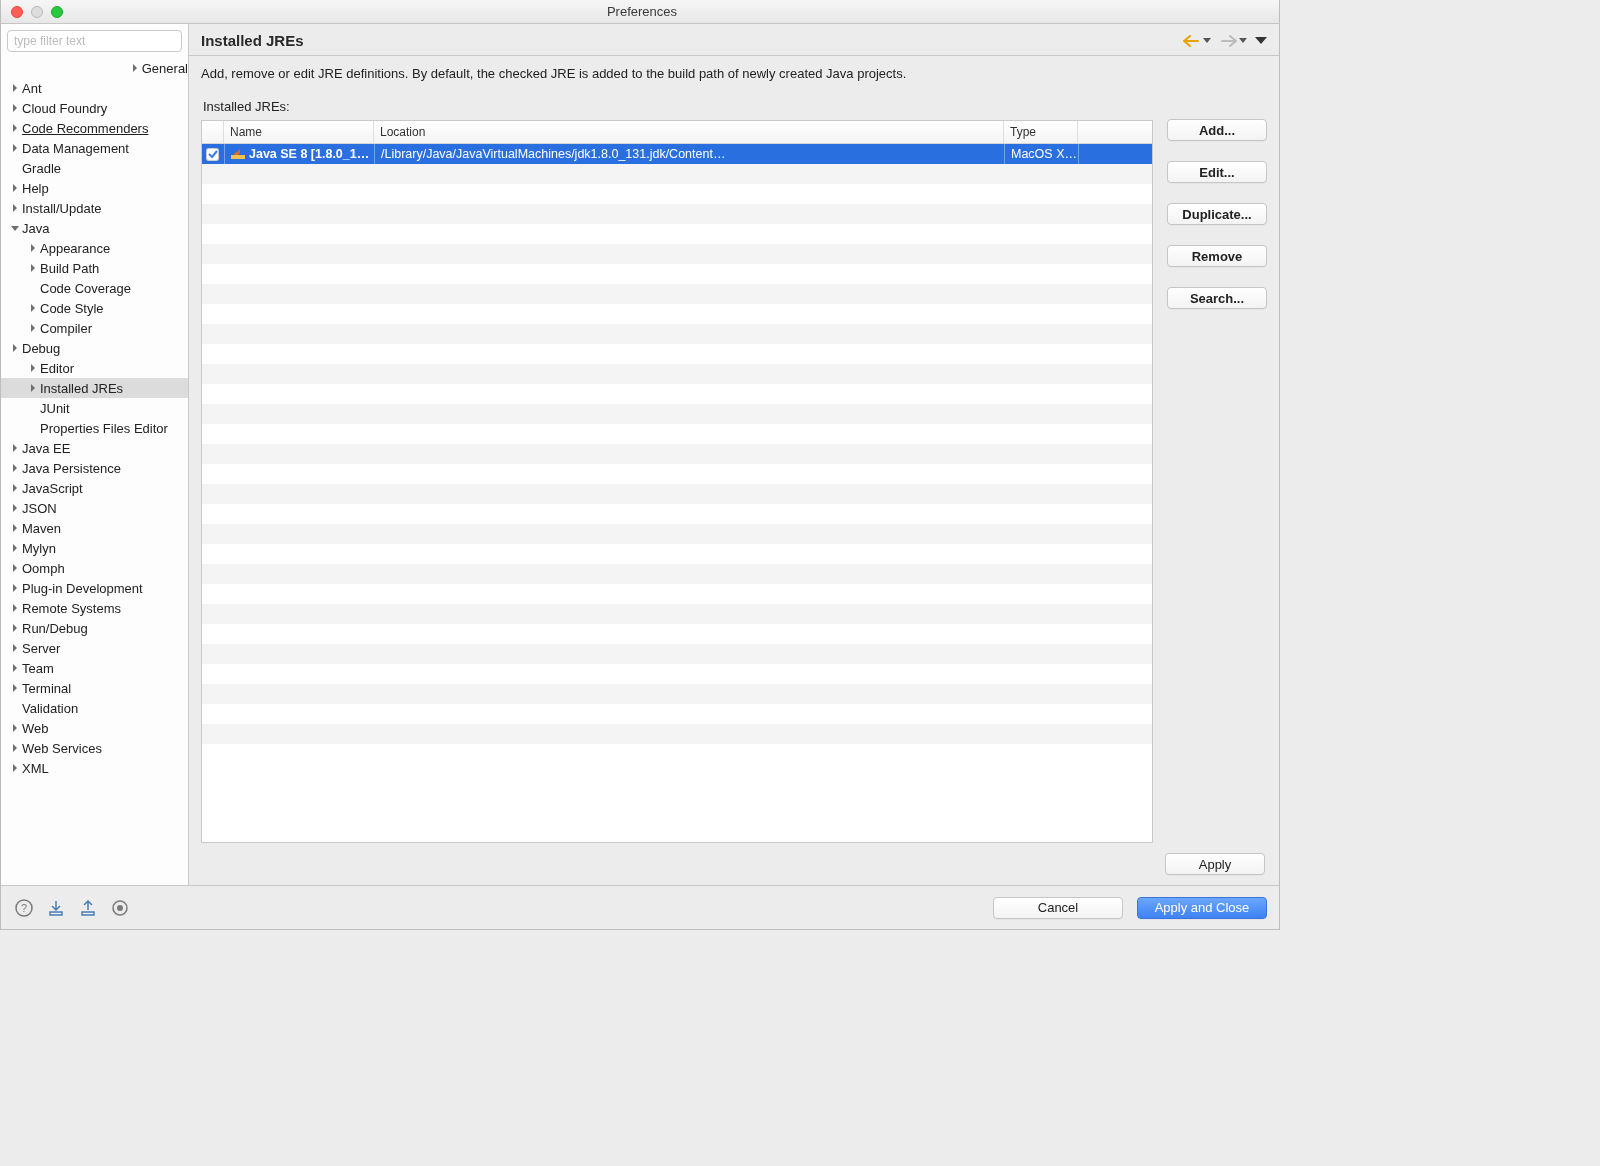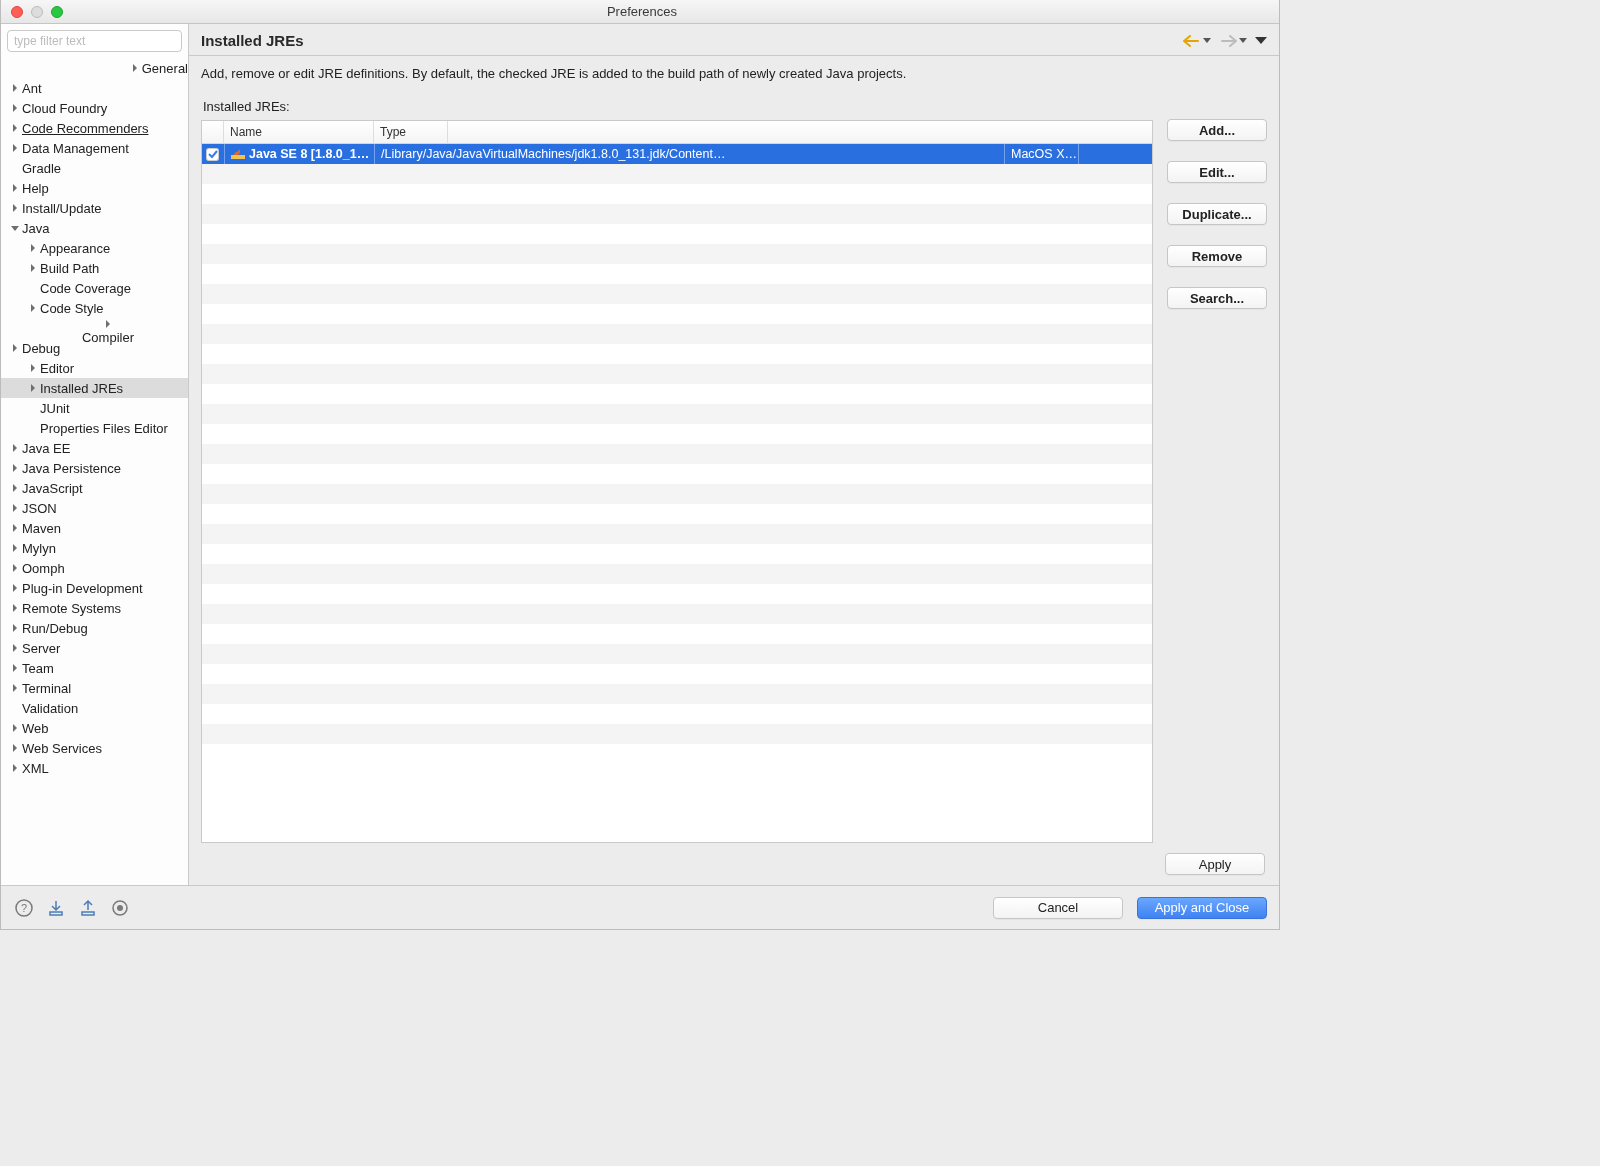--- a/index.html
+++ b/index.html
@@ -401,21 +401,21 @@
             <span class="tree-label">Code Coverage</span>
           </div>
           <div class="tree-item" style="padding-left: 26px;">
             <span class="tree-arrow">
               <svg width="8" height="8" viewBox="0 0 8 8">
                 <path d="M2 0 L6 4 L2 8 Z" fill="#6f6f6f"></path>
               </svg>
             </span>
             <span class="tree-label">Code Style</span>
           </div>
-          <div class="tree-item" style="padding-left: 26px; flex-direction: column;">
+          <div class="tree-item" style="padding-left: 26px;">
             <span class="tree-arrow">
               <svg width="8" height="8" viewBox="0 0 8 8">
                 <path d="M2 0 L6 4 L2 8 Z" fill="#6f6f6f"></path>
               </svg>
             </span>
             <span class="tree-label">Compiler</span>
           </div>
           <div class="tree-item" style="padding-left: 8px;">
             <span class="tree-arrow">
               <svg width="8" height="8" viewBox="0 0 8 8">
@@ -607,20 +607,21 @@
 
       <div class="main-desc">Add, remove or edit JRE definitions. By default, the checked JRE is added to the build path of newly created Java projects.</div>
 
       <div class="content-row">
         <div class="table-area">
           <div class="table-label">Installed JREs:</div>
           <div class="table-wrap">
             <div class="thead">
               <div class="th col-check"></div>
               <div class="th col-name">Name</div>
+              <div class="th col-loc">Location</div>
               <div class="th col-type">Type</div>
               <div class="th col-tail"></div>
             </div>
             <div class="tbody" id="tbody">
                 <div class="trow selected-row">
                   <div class="td col-check">
                     <span class="chk">
                       <svg width="10" height="10" viewBox="0 0 10 10">
                         <path d="M1 5 L4 8 L9 2" fill="none" stroke="#3a7cf0" stroke-width="2"></path>
                       </svg>

